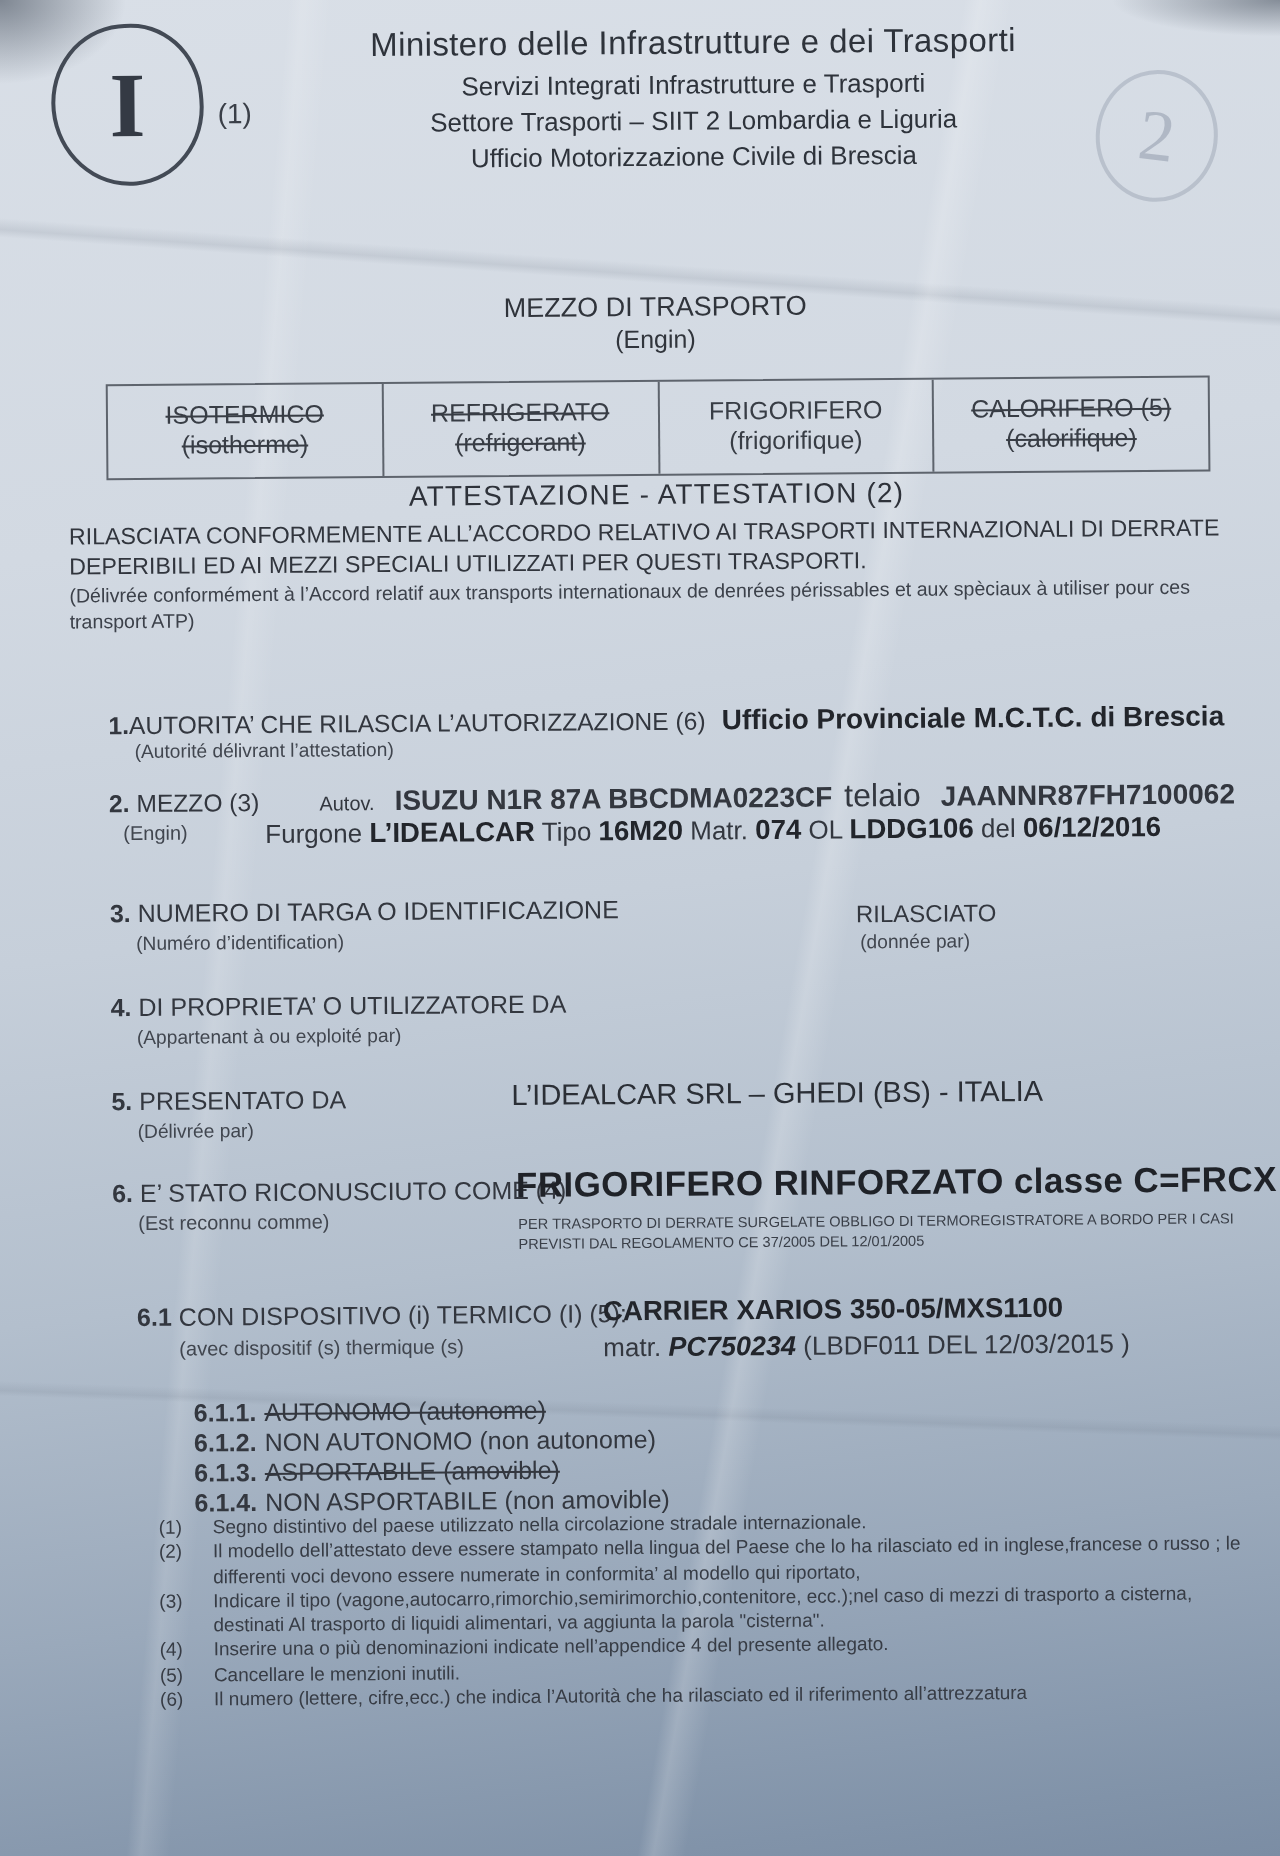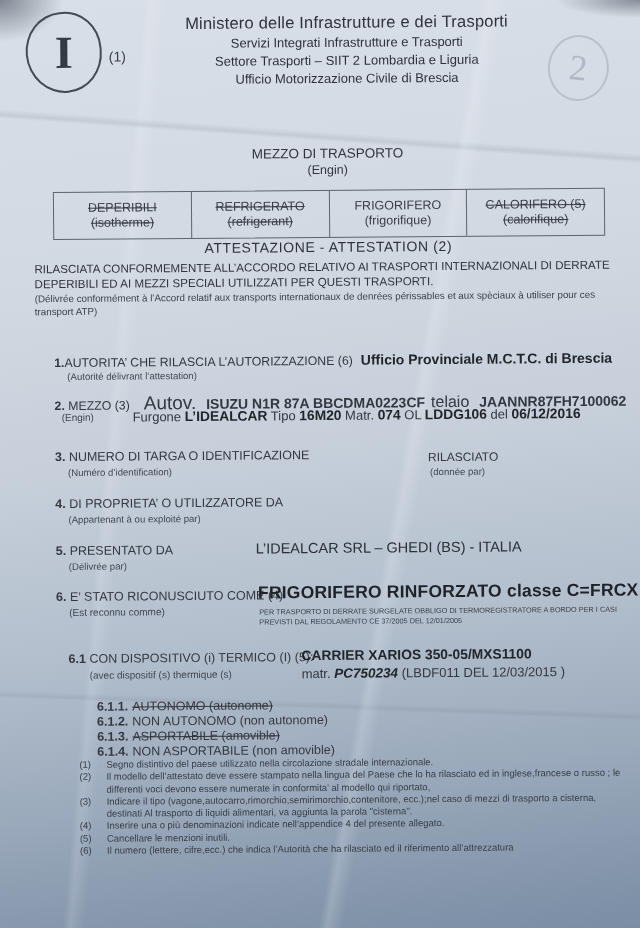--- a/index.html
+++ b/index.html
@@ -73,21 +73,21 @@
   
   .num{font-weight:bold;}
   .lbl{font-size:12.3px;color:#33373f;}
   .sub{font-size:9.6px;color:#41464f;}
 
   .s1{left:55px;top:352px;font-size:12.3px;}
   .s1 .val{font-size:14px;font-weight:bold;margin-left:8px;color:#22252b;}
   .s1-sub{left:68px;top:369px;}
 
   .s2{left:55px;top:391px;font-size:12.3px;}
-  .s2 .autov{font-size:19px;margin-left:14px;}
+  .s2 .autov{font-size:10px;margin-left:30px;}
   .s2 .veh{font-size:14px;font-weight:bold;margin-left:10px;}
   .s2 .mid{font-size:16px;margin-left:6px;}
   .s2l2{left:62px;top:410px;font-size:10px;}
   .s2l2 .line2{position:absolute;left:71px;top:-2px;width:520px;font-size:13px;white-space:nowrap;color:#33373f;}
   .s2l2 .b{font-weight:bold;font-size:13.8px;color:#22252b;}
 
   .s3{left:55px;top:448px;font-size:12.5px;}
   .s3-sub{left:68px;top:465px;}
   .s3r{left:428px;top:451px;font-size:12px;}
   .s3r-sub{left:430px;top:467px;}
@@ -138,21 +138,21 @@
     </div>
     <div class="abs hdr-stamp">
       <span>2</span>
     </div>
 
     <div class="abs mezzo-title">MEZZO DI TRASPORTO</div>
     <div class="abs mezzo-sub">(Engin)</div>
 
     <div class="abs ttable">
       <div class="cell">
-        <span class="struck">DEPERIBILI</span>
+        <span class="struck">ISOTERMICO</span>
         <span class="struck">(isotherme)</span>
       </div>
       <div class="cell">
         <span class="struck">REFRIGERATO</span>
         <span class="struck">(refrigerant)</span>
       </div>
       <div class="cell">
         <span>FRIGORIFERO</span>
         <span>(frigorifique)</span>
       </div>

